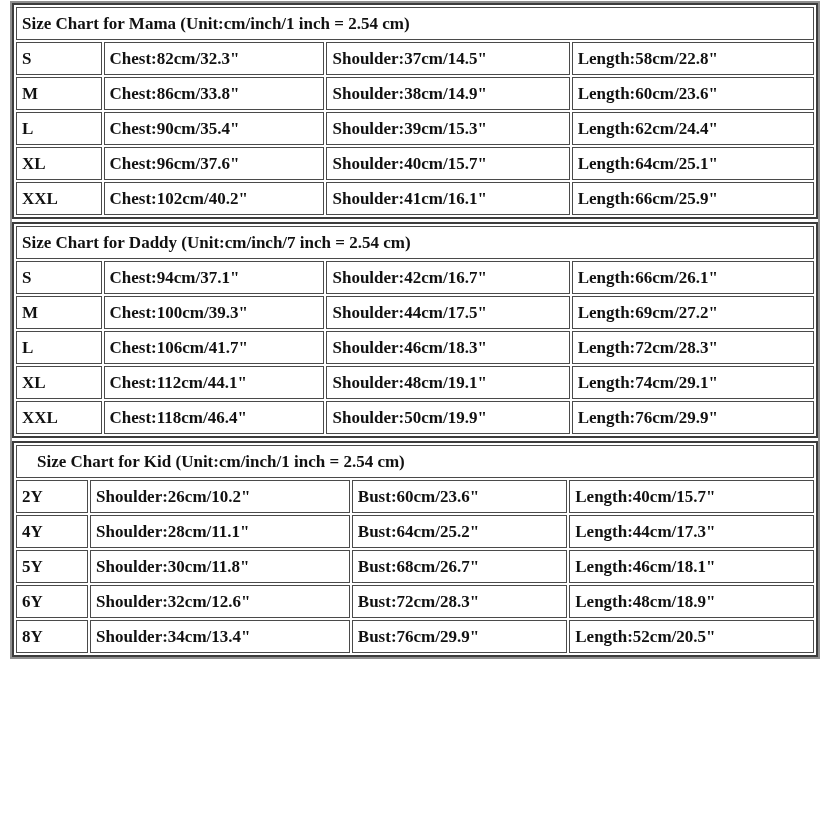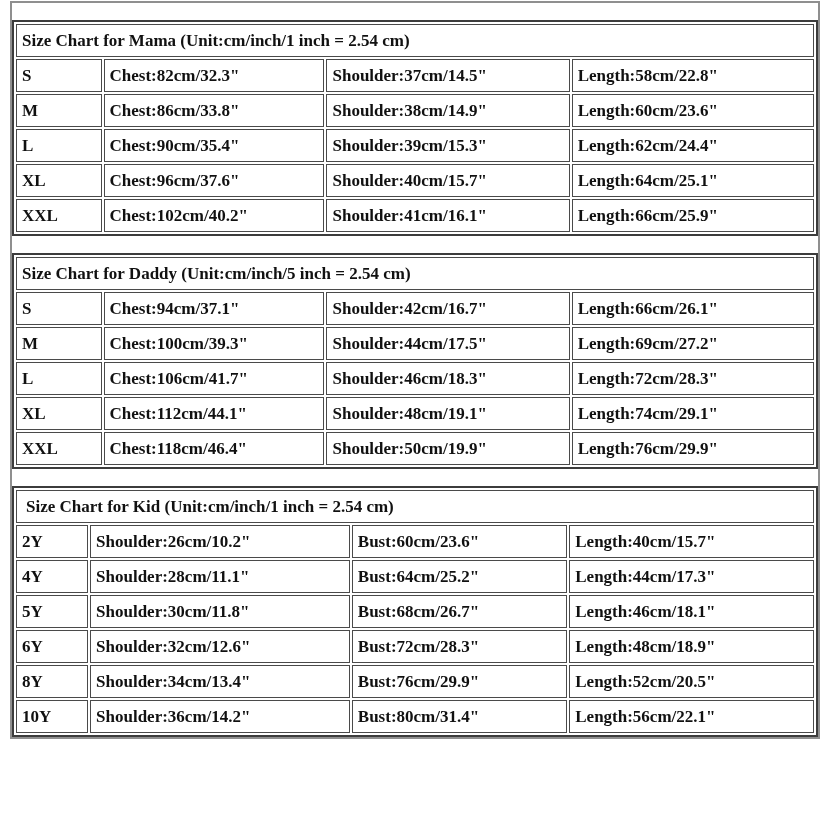--- a/index.html
+++ b/index.html
@@ -17,39 +17,39 @@
     padding: 0;
     background: #ffffff;
   }
   table.size-chart {
     width: 100%;
     table-layout: fixed;
     border-collapse: separate;
     border-spacing: 2px;
     border: 2px solid #3c3c3c;
     background: #ffffff;
-    margin: 17px 0 3px 0;
+    margin: 0 0 3px 0;
   }
   table.size-chart:last-child { margin-bottom: 0; }
   table.size-chart td {
     border: 1px solid #4a4a4a;
     padding: 4px 3px 4px 5px;
     font-size: 17px;
     font-weight: bold;
     color: #111111;
     line-height: 23px;
     white-space: nowrap;
     overflow: hidden;
     background: #ffffff;
   }
   td.title-cell {
     padding-left: 5px;
   }
   table.kid td.title-cell {
-    padding-left: 9px;
+    padding-left: 20px;
   }
   td.size-cell {
     color: #e8141b;
   }
 </style>
 </head>
 <body>
 
 <div class="chart-wrapper">
 
@@ -99,21 +99,21 @@
 
   <table class="size-chart daddy">
     <colgroup>
       <col style="width:10.8%">
         <col style="width:27.9%">
         <col style="width:30.7%">
         <col style="width:30.6%">
     </colgroup>
     <tbody>
         <tr>
-      <td class="title-cell" colspan="4">Size Chart for Daddy (Unit:cm/inch/5 inch = 2.54 cm)</td>
+      <td class="title-cell" colspan="4">Size Chart for Daddy (Unit:cm/inch/7 inch = 2.54 cm)</td>
     </tr>
     <tr>
       <td class="size-cell">S</td>
       <td>Chest:94cm/37.1"</td>
       <td>Shoulder:42cm/16.7"</td>
       <td>Length:66cm/26.1"</td>
     </tr>
     <tr>
       <td class="size-cell">M</td>
       <td>Chest:100cm/39.3"</td>
@@ -175,22 +175,16 @@
       <td>Shoulder:32cm/12.6"</td>
       <td>Bust:72cm/28.3"</td>
       <td>Length:48cm/18.9"</td>
     </tr>
     <tr>
       <td class="size-cell">8Y</td>
       <td>Shoulder:34cm/13.4"</td>
       <td>Bust:76cm/29.9"</td>
       <td>Length:52cm/20.5"</td>
     </tr>
-    <tr>
-      <td class="size-cell">10Y</td>
-      <td>Shoulder:36cm/14.2"</td>
-      <td>Bust:80cm/31.4"</td>
-      <td>Length:56cm/22.1"</td>
-    </tr>
   </tbody>
     </table>
 
 </div>
 
 </body></html>

